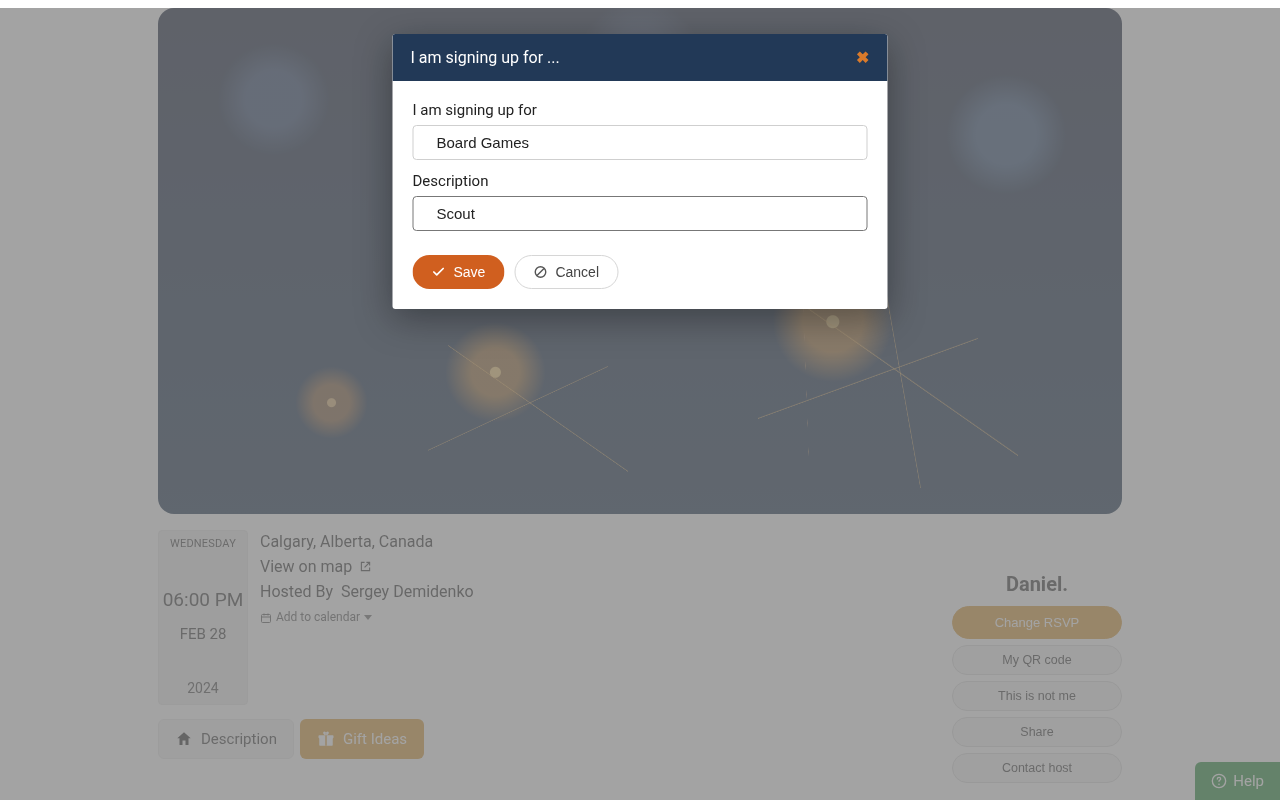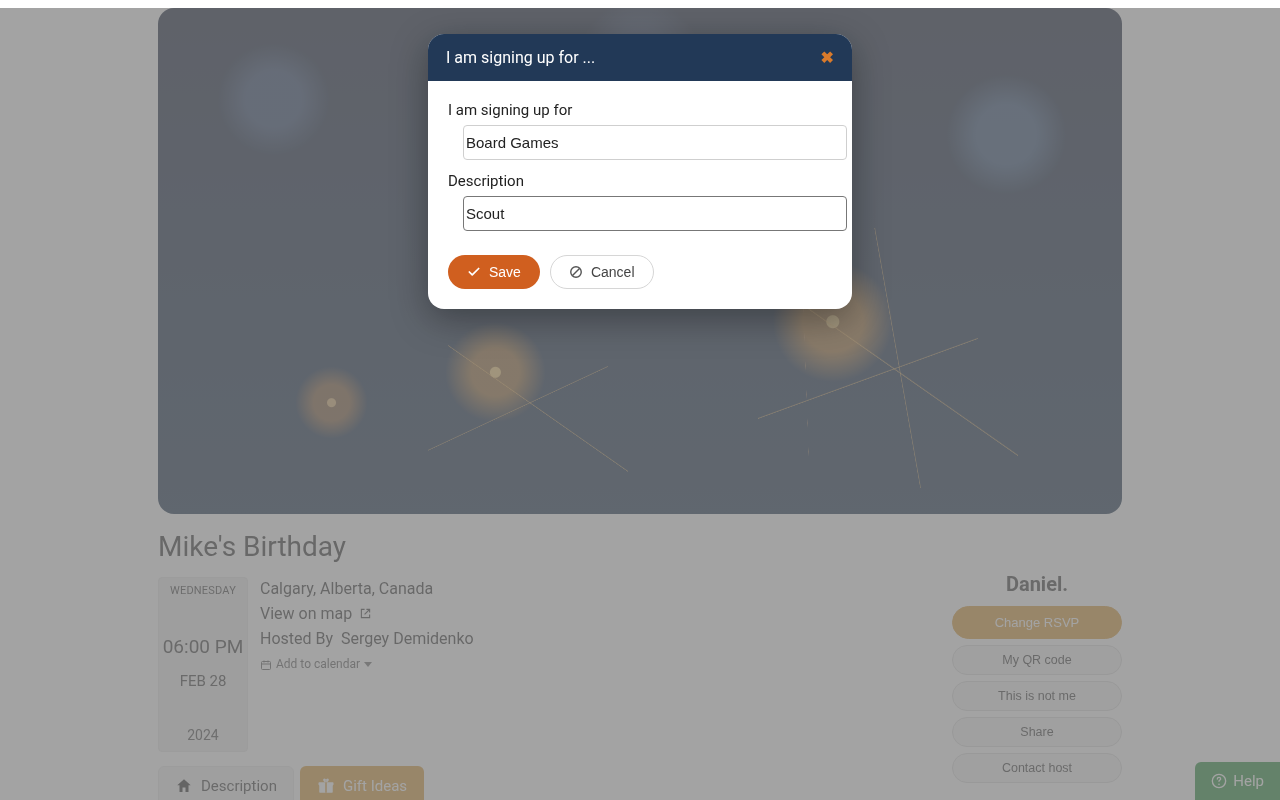--- a/index.html
+++ b/index.html
@@ -178,23 +178,23 @@
   background: rgba(128,128,128,0.72);
   z-index: 50;
 }
 
 .modal {
   position: absolute;
   z-index: 60;
   left: 50%;
   top: 26px;
   transform: translateX(-50%);
-  width: 424px;
+  width: 495px;
   background: #fff;
-  border-radius: 16px;
+  border-radius: 3px;
   box-shadow: 0 10px 36px rgba(0,0,0,.35);
   overflow: hidden;
 }
 .modal-header {
   background: #223957;
   color: #fff;
   padding: 14px 18px;
   display: flex;
   align-items: center;
   justify-content: space-between;
@@ -207,25 +207,24 @@
   font-weight: 700;
 }
 .modal-body {
   padding: 14px 20px 20px;
 }
 .field-label { font-size: 15px; color: #222; margin: 6px 0 6px; display:block;}
 .text-input {
   width: 100%;
   border: 1px solid #cfcfcf;
   border-radius: 4px;
-  padding: 8px 2px;
+  padding: 8px 23px;
   font-size: 15px;
   color: #222;
   background: #fff;
-  margin-left: 15px;
 }
 .text-input.focused { border-color: #777; outline: none; }
 .modal-actions {
   display: flex;
   gap: 10px;
   margin-top: 24px;
 }
 .btn {
   display: inline-flex;
   align-items: center;
@@ -243,21 +242,20 @@
 svg { display:block; }
 </style>
 </head>
 <body>
 
 <div class="page-wrap">
 
   <div class="hero"></div>
 
   <div class="content">
-    <h1 class="event-title">Mike's Birthday</h1>
 
     <div class="row">
       <div class="date-card">
         <div class="weekday">WEDNESDAY</div>
         <div class="spacer"></div>
         <div class="time">06:00 PM</div>
         <div class="monthday">FEB 28</div>
         <div class="spacer"></div>
         <div class="year">2024</div>
       </div>

